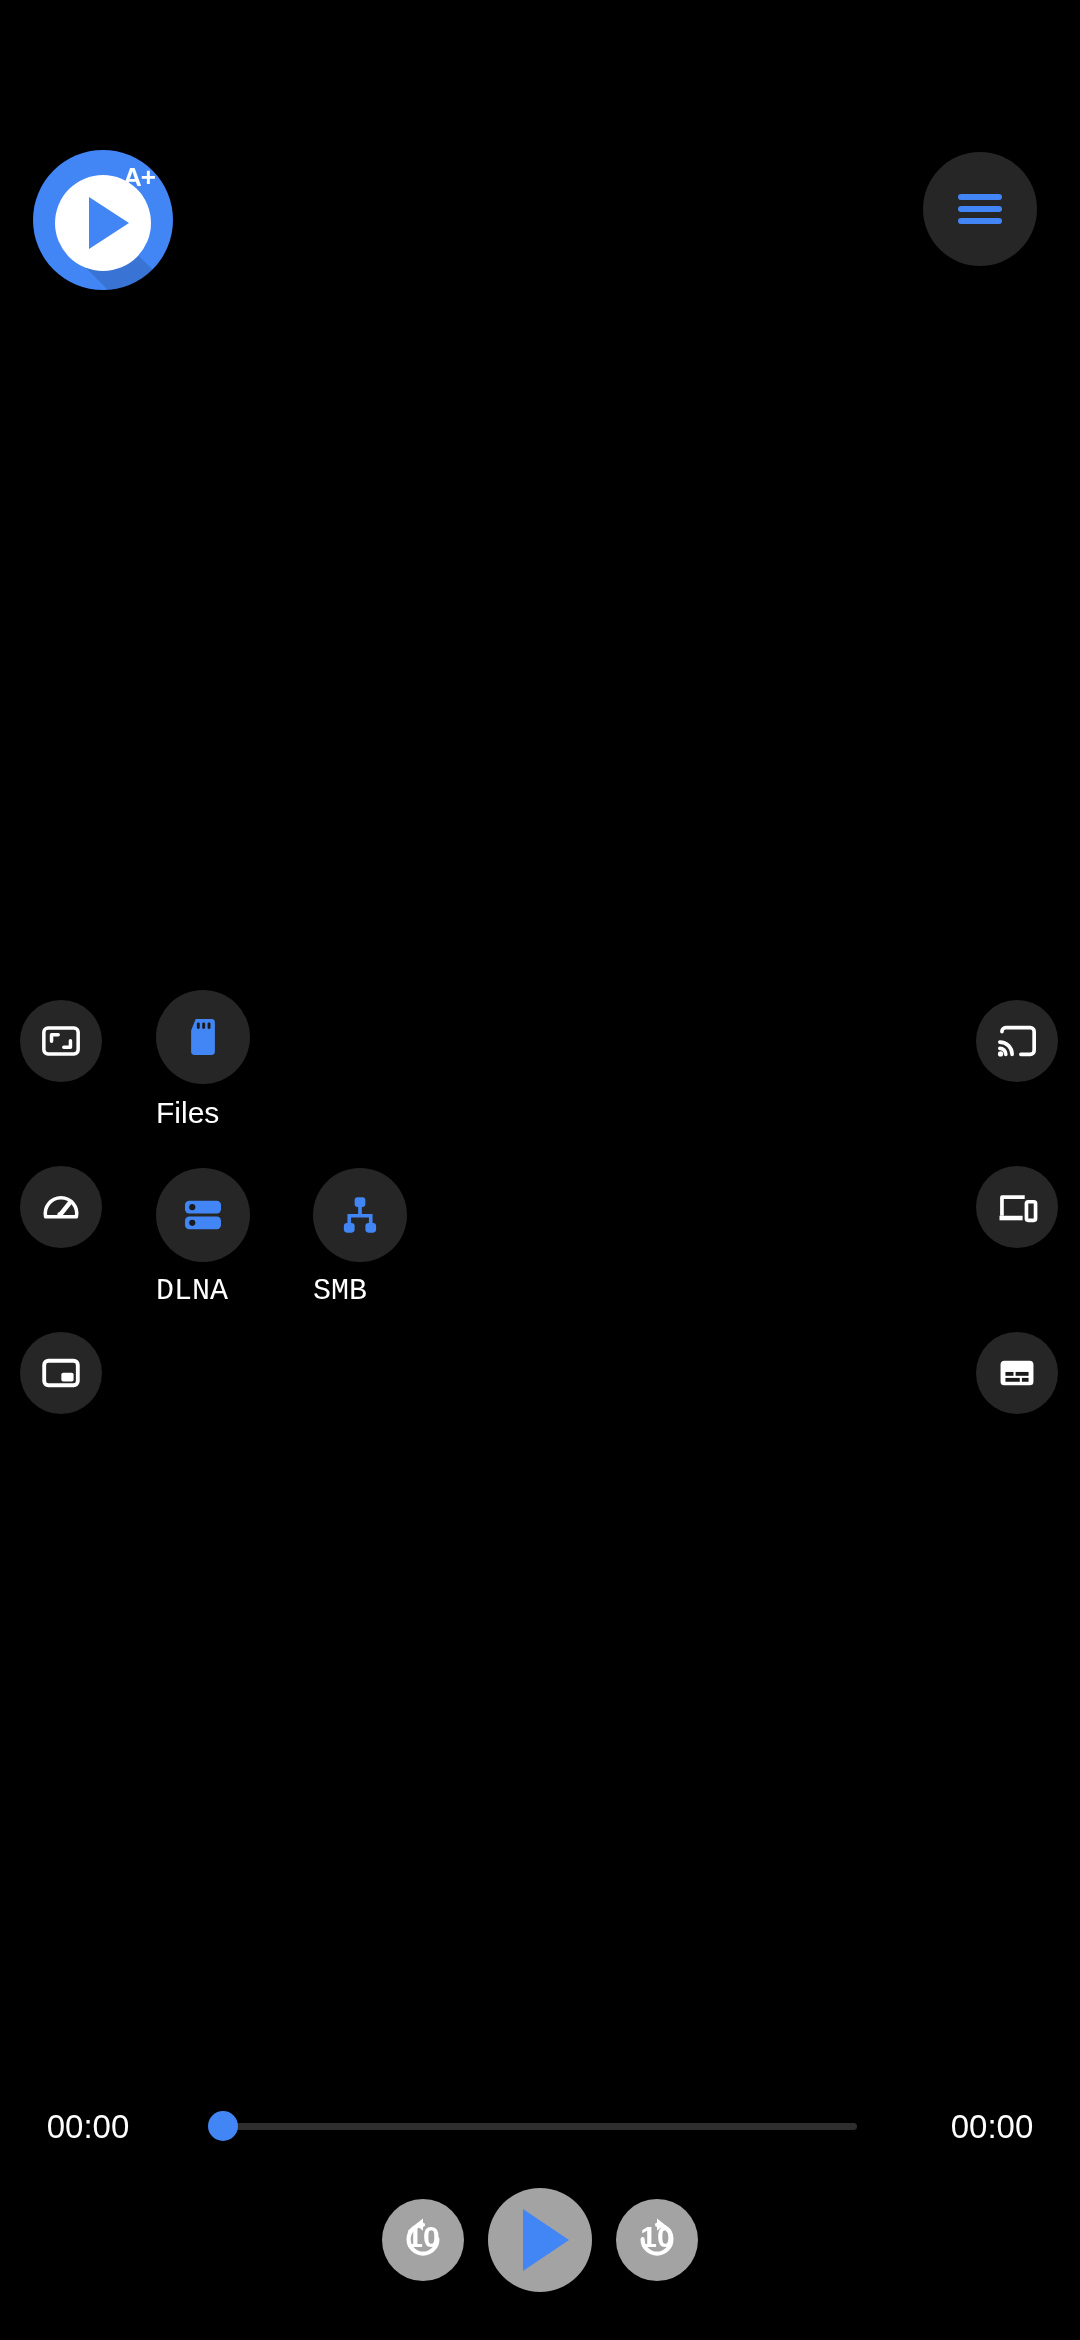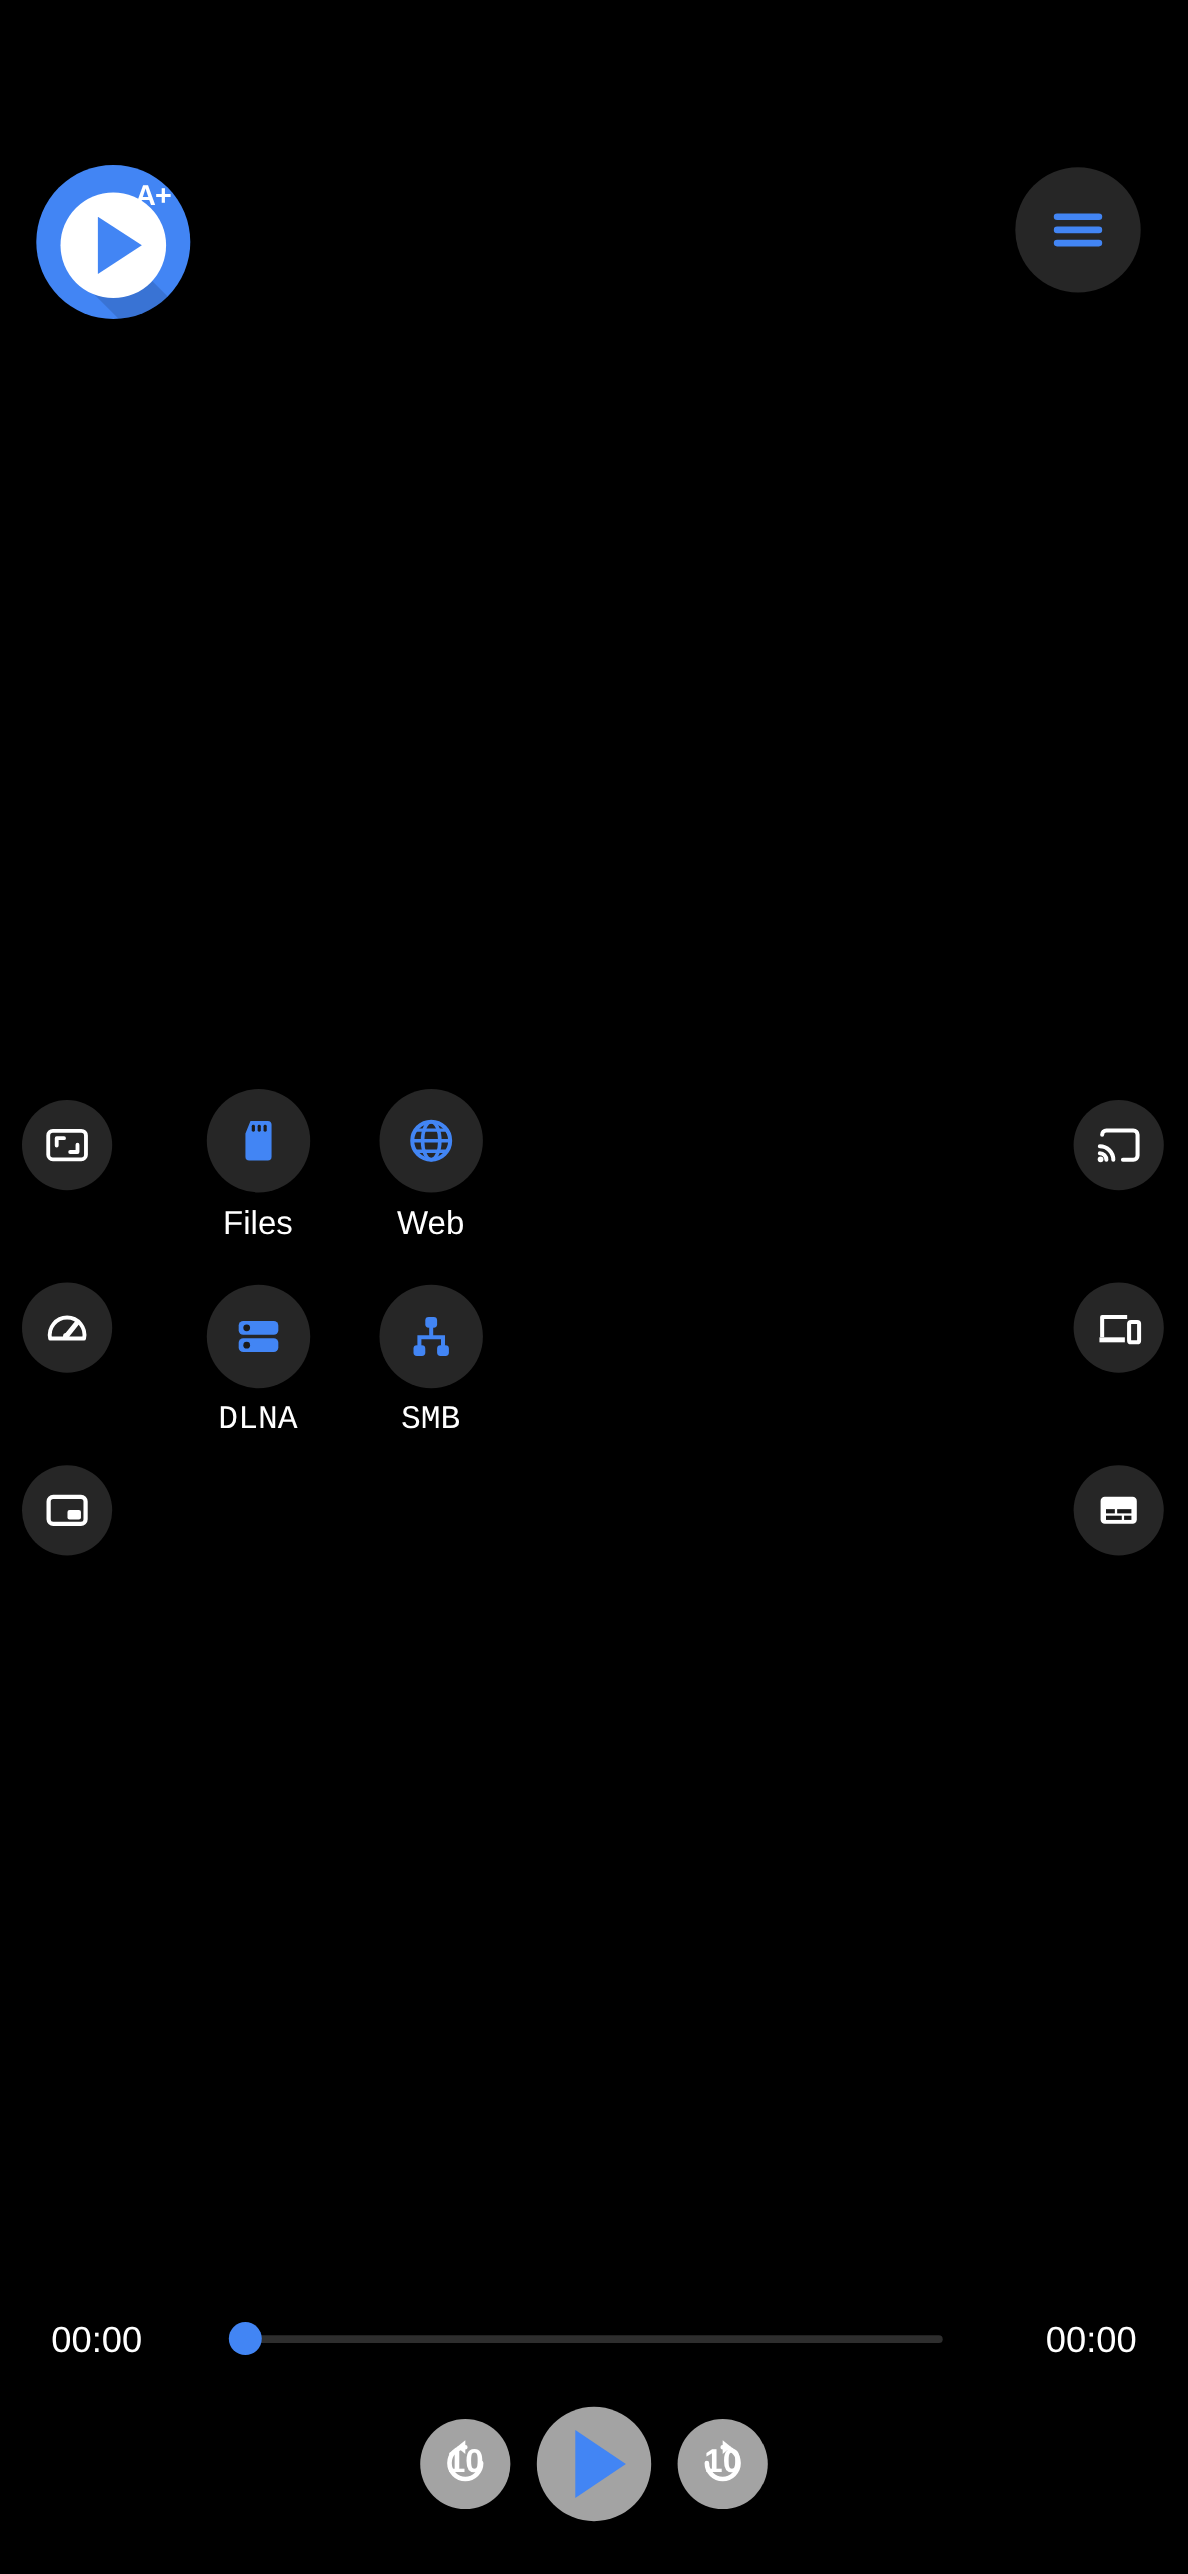--- a/index.html
+++ b/index.html
@@ -87,21 +87,21 @@
   
   #source-grid {
     position:absolute;
     left:156px; top:990px;
     width:470px;
   }
   .grid-row { display:flex; gap:0; }
   .grid-row + .grid-row { margin-top:40px;font-family:Liberation Mono, monospace; }
   .grid-cell {
     width:157px;
-    display:flex; flex-direction:column; align-items:center;
+    display:flex; flex-direction:column; align-items:flex-start;
   }
   .grid-icon {
     width:94px; height:94px;
     border-radius:50%;
     background:#262626;
     display:flex; align-items:center; justify-content:center;
   }
   .grid-icon svg { display:block; }
   .grid-label {
     margin-top:14px;
@@ -281,34 +281,20 @@
               <rect x="8.8" y="4.4" width="1.5" height="3.4" rx="0.7" fill="#1b1b1b"></rect>
               <rect x="11.6" y="4.4" width="1.5" height="3.4" rx="0.7" fill="#1b1b1b"></rect>
               <rect x="14.4" y="4.4" width="1.5" height="3.4" rx="0.7" fill="#1b1b1b"></rect>
             </svg>
           </span>
         </div>
         <div class="grid-label">Files</div>
       </div>
 
 
-      <div class="grid-cell">
-        <div class="grid-icon">
-          <span>
-            <svg width="46" height="46" viewBox="0 0 24 24">
-              <circle cx="12" cy="12" r="9" fill="none" stroke="#4285F4" stroke-width="1.9"></circle>
-              <ellipse cx="12" cy="12" rx="4.1" ry="9" fill="none" stroke="#4285F4" stroke-width="1.7"></ellipse>
-              <line x1="3" y1="12" x2="21" y2="12" stroke="#4285F4" stroke-width="1.7"></line>
-              <path d="M4.6 7 H19.4" stroke="#4285F4" stroke-width="1.6" fill="none"></path>
-              <path d="M4.6 17 H19.4" stroke="#4285F4" stroke-width="1.6" fill="none"></path>
-            </svg>
-          </span>
-        </div>
-        <div class="grid-label">Web</div>
-      </div>
 
     </div>
 
     <div class="grid-row">
 
       <div class="grid-cell">
         <div class="grid-icon">
           <span>
             <svg width="46" height="46" viewBox="0 0 24 24">
               <rect x="2.6" y="4.6" width="18.8" height="6.6" rx="2.2" ry="2.2" fill="#4285F4"></rect>

